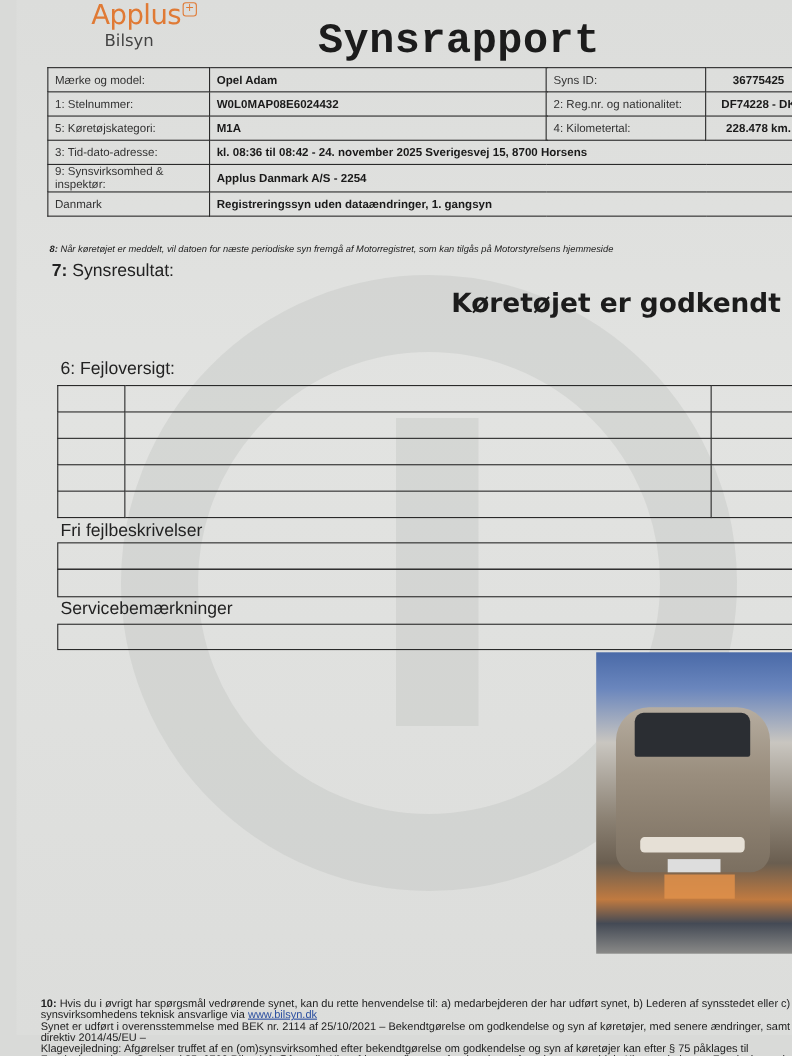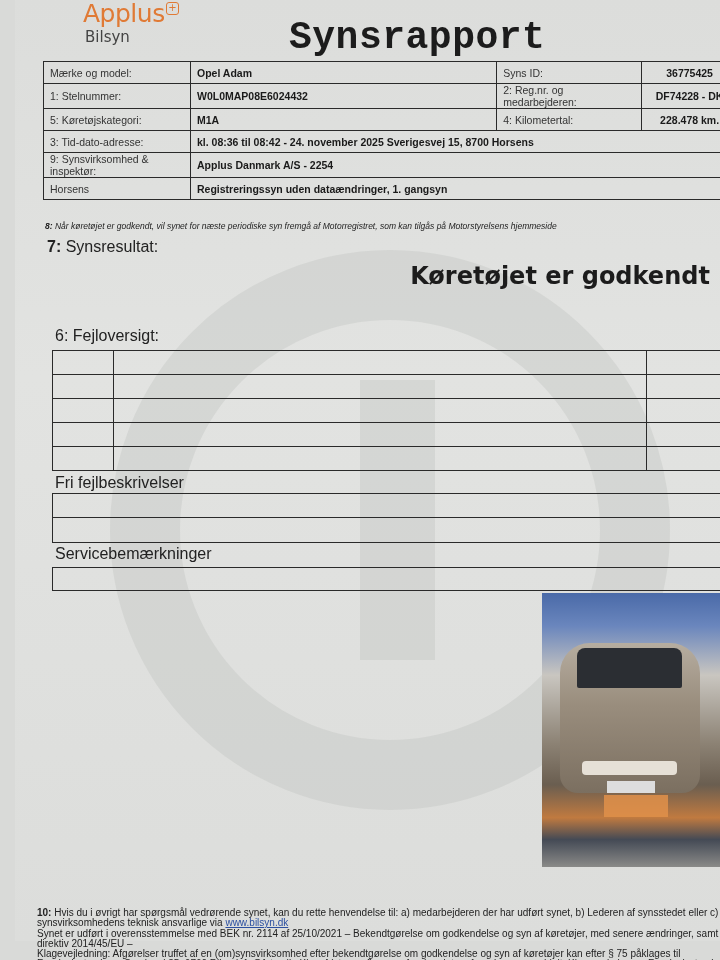--- a/index.html
+++ b/index.html
@@ -27,21 +27,21 @@
     .logo { position:absolute; left:68px; top:0px; }
     .logo-main {
       font-family:"DejaVu Sans", sans-serif; font-size:25px; color:#e07a35;
       letter-spacing:-0.5px; line-height:28px;
     }
     .logo-plus {
       display:inline-block; width:11px; height:11px; border:1.5px solid #e07a35;
       border-radius:3px; font-size:10px; line-height:10px; text-align:center;
       vertical-align:top; margin-left:1px; margin-top:2px; color:#e07a35;
     }
-    .logo-sub { font-family:"DejaVu Sans", sans-serif; font-size:15px; color:#444; margin-left:2px; line-height:18px; }
+    .logo-sub { font-family:"DejaVu Sans", sans-serif; font-size:15px; color:#444; margin-left:12px; line-height:18px; }
     .title {
       position:absolute; left:274px; top:16px;
       font-family:Liberation Mono, monospace; font-weight:bold; font-size:38px; color:#1c1c1c;
       letter-spacing:0.5px;
     }
     table.info {
       position:absolute; left:28px; top:61px; width:695px;
       border-collapse:collapse; font-size:10.5px;
     }
     table.info td {
@@ -110,45 +110,45 @@
     <tbody>
         <tr>
       <td class="lbl" style="width:147px">Mærke og model:</td>
       <td class="val" colspan="2" style="width:258px">Opel Adam</td>
       <td class="lbl" style="width:145px">Syns ID:</td>
       <td class="val center">36775425</td>
     </tr>
     <tr>
       <td class="lbl">1: Stelnummer:</td>
       <td class="val" colspan="2">W0L0MAP08E6024432</td>
-      <td class="lbl">2:  Reg.nr. og medarbejderen:</td>
+      <td class="lbl">2:  Reg.nr. og nationalitet:</td>
       <td class="val center">DF74228 - DK</td>
     </tr>
     <tr>
       <td class="lbl">5: Køretøjskategori:</td>
       <td class="val" colspan="2">M1A</td>
       <td class="lbl">4: Kilometertal:</td>
       <td class="val center">228.478 km.</td>
     </tr>
     <tr>
       <td class="lbl">3: Tid-dato-adresse:</td>
       <td class="val" colspan="4">kl. 08:36 til 08:42 -  24. november 2025   Sverigesvej 15, 8700 Horsens</td>
     </tr>
     <tr>
       <td class="lbl">9: Synsvirksomhed &amp; inspektør:</td>
       <td class="val" colspan="4">Applus Danmark A/S - 2254</td>
     </tr>
     <tr>
-      <td class="lbl">Horsens</td>
+      <td class="lbl">Danmark</td>
       <td class="val" colspan="4">Registreringssyn uden dataændringer, 1. gangsyn</td>
     </tr>
   </tbody>
     </table>
 
-  <div class="note8"><b>8:</b><span> Når køretøjet er godkendt, vil synet for næste periodiske syn fremgå af Motorregistret, som kan tilgås på Motorstyrelsens hjemmeside</span></div>
+  <div class="note8"><b>8:</b><span> Når køretøjet er meddelt, vil datoen for næste periodiske syn fremgå af Motorregistret, som kan tilgås på Motorstyrelsens hjemmeside</span></div>
 
   <div class="section-label" style="left:32px;top:238px"><b>7:</b><span> Synsresultat:</span></div>
 
   <div class="result"><span>Køretøjet er godkendt</span> <span class="check">✓</span></div>
 
   <div class="section-label" style="left:40px;top:327px">6: Fejloversigt:</div>
   <table class="faults">
     <tbody>
         <tr>
           <td style="width:60px"></td>

